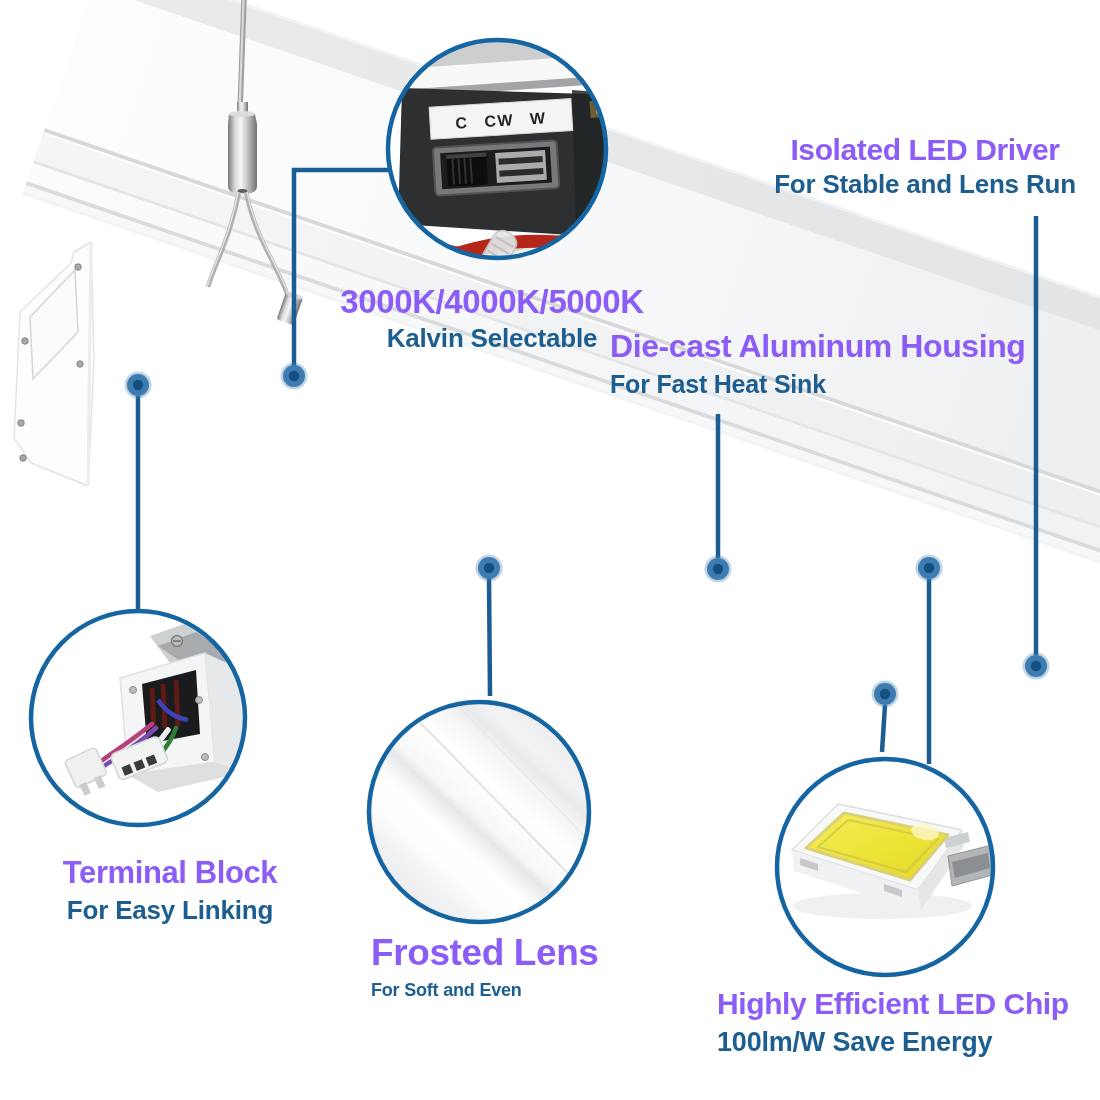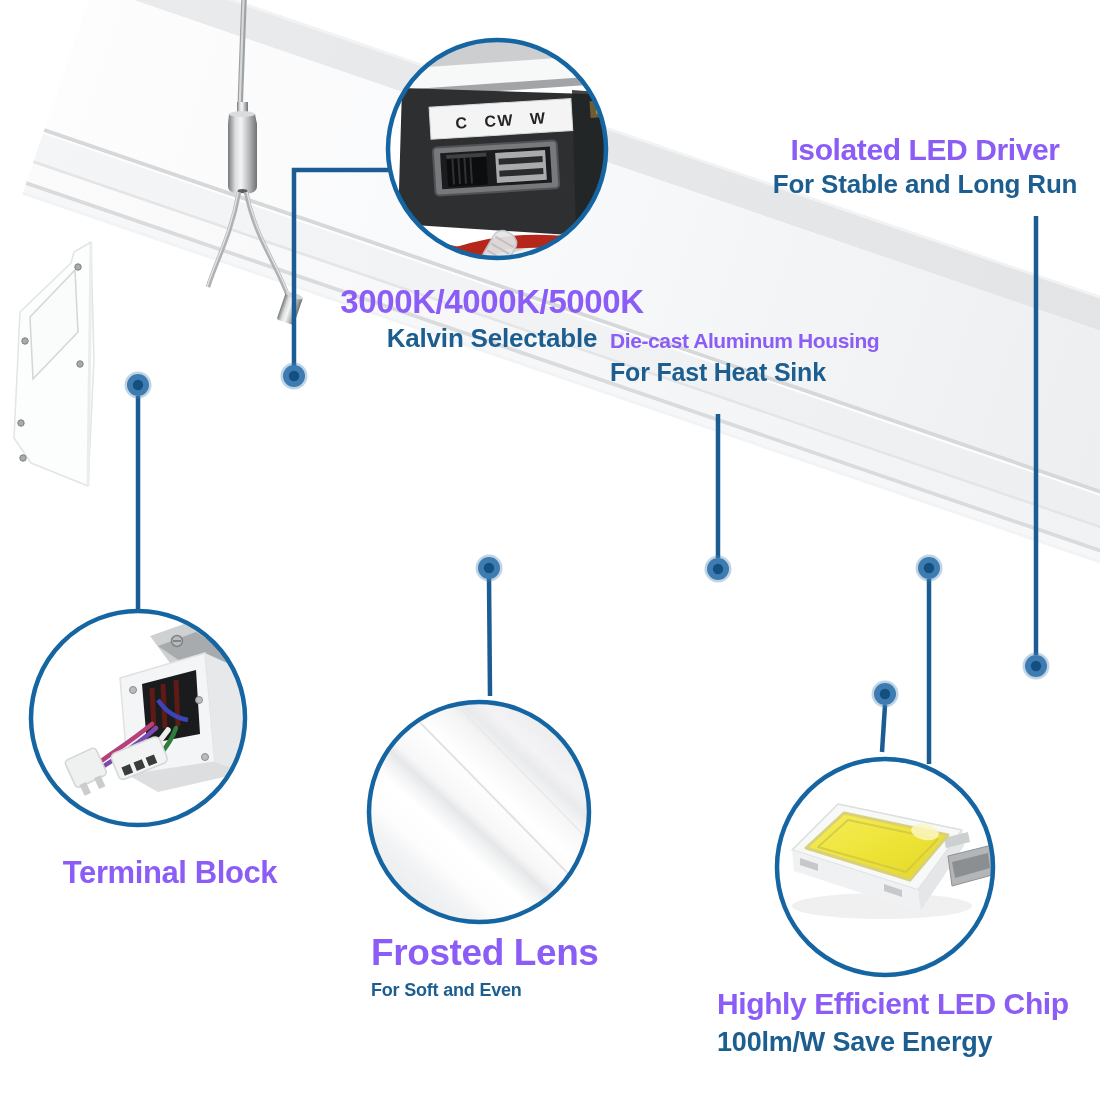--- a/index.html
+++ b/index.html
@@ -9,21 +9,21 @@
   .callout{position:absolute;}
   .callout .title{font-weight:700;color:#8b5cf6;letter-spacing:-0.4px;line-height:1.05;}
   .callout .sub{font-weight:700;color:#1d5e90;letter-spacing:-0.2px;line-height:1.18;}
   .c-kelvin{left:322px;top:273px;width:340px;text-align:center;}
   .c-kelvin .title{font-size:33px;margin-top:12px;}
   .c-kelvin .sub{font-size:26px;margin-top:3px;}
   .c-driver{left:762px;top:134px;width:326px;text-align:center;}
   .c-driver .title{font-size:30px;}
   .c-driver .sub{font-size:26px;margin-top:3px;}
   .c-housing{left:610px;top:330px;width:450px;text-align:left;}
-  .c-housing .title{font-size:21px;}
+  .c-housing .title{font-size:32px;}
   .c-housing .sub{font-size:25px;margin-top:6px;}
   .c-terminal{left:20px;top:857px;width:300px;text-align:center;}
   .c-terminal .title{font-size:31px;}
   .c-terminal .sub{font-size:26px;margin-top:5px;}
   .c-lens{left:371px;top:934px;width:280px;text-align:left;}
   .c-lens .title{font-size:37px;}
   .c-lens .sub{font-size:18px;margin-top:7px;}
   .c-chip{left:717px;top:988px;width:390px;text-align:left;}
   .c-chip .title{font-size:30px;}
   .c-chip .sub{font-size:27px;margin-top:7px;}
@@ -295,30 +295,31 @@
   </g>
 </svg>
 
   <div class="callout c-kelvin">
     <div class="title">3000K/4000K/5000K</div>
     <div class="sub">Kalvin Selectable</div>
   </div>
 
   <div class="callout c-driver">
     <div class="title">Isolated LED Driver</div>
-    <div class="sub">For Stable and Long Run</div>
+    <div class="sub">For Stable and Lens Run</div>
   </div>
 
   <div class="callout c-housing">
     <div class="title">Die-cast Aluminum Housing</div>
     <div class="sub">For Fast Heat Sink</div>
   </div>
 
   <div class="callout c-terminal">
     <div class="title">Terminal Block</div>
+    <div class="sub">For Easy Linking</div>
   </div>
 
   <div class="callout c-lens">
     <div class="title">Frosted Lens</div>
     <div class="sub"><span>For Soft and Even</span><br>
     </div>
   </div>
 
   <div class="callout c-chip">
     <div class="title">Highly Efficient LED Chip</div>

